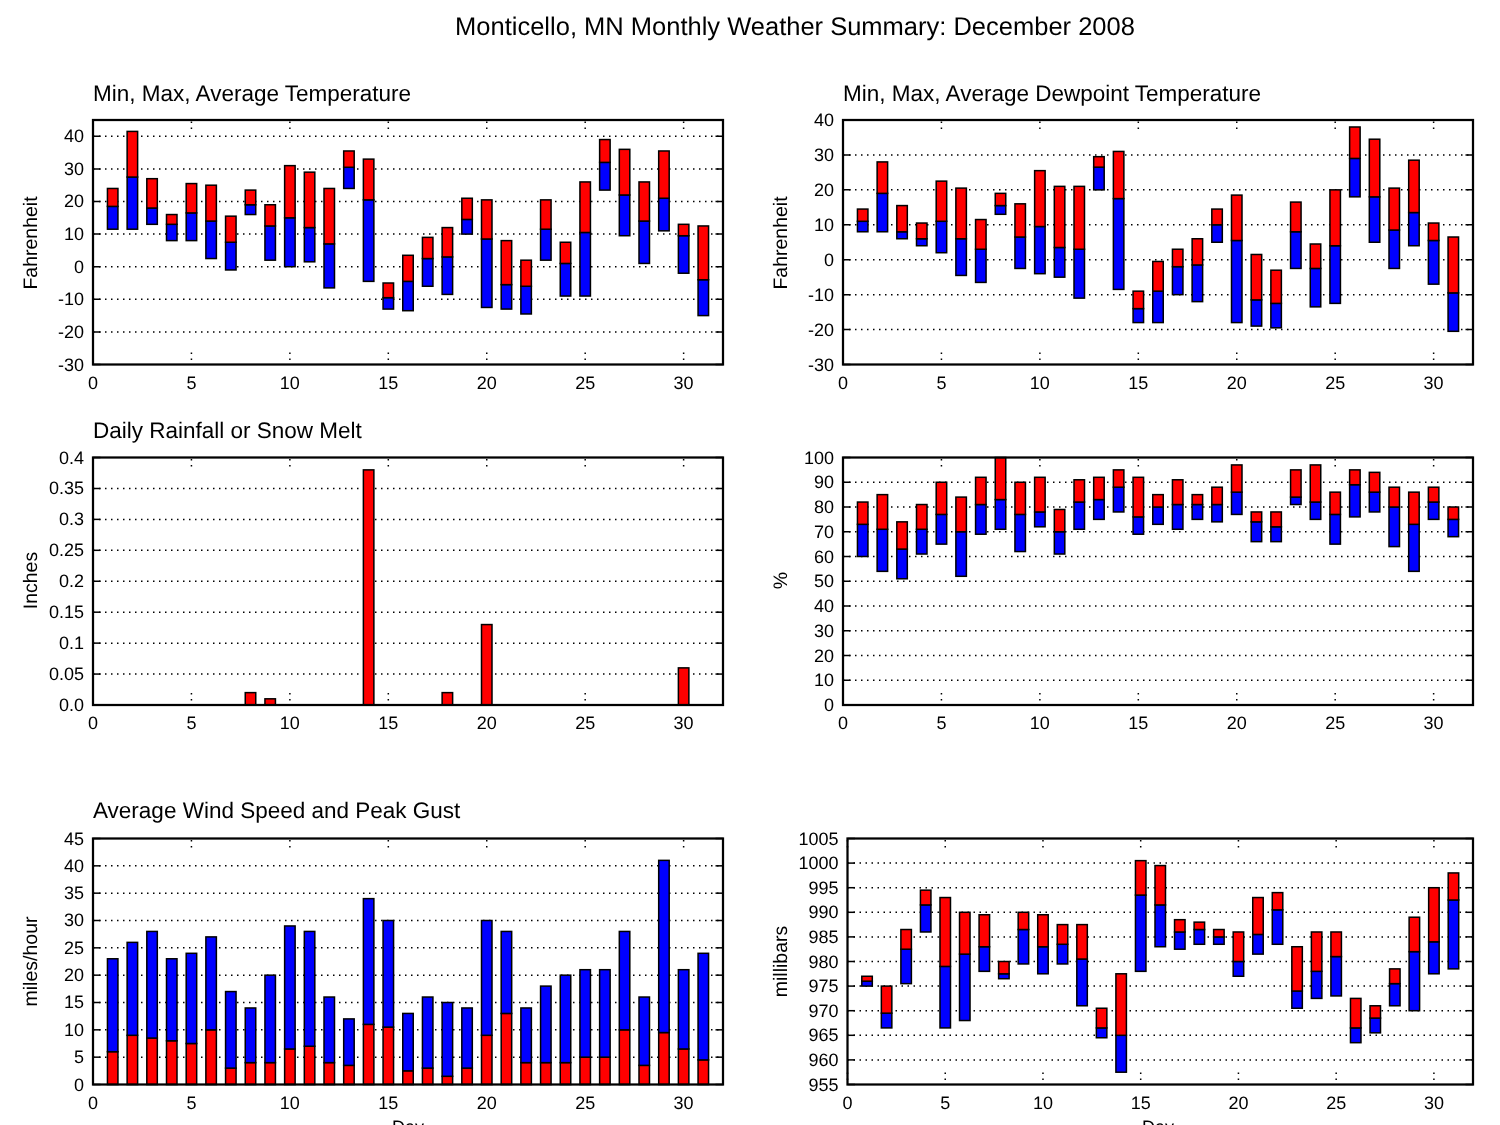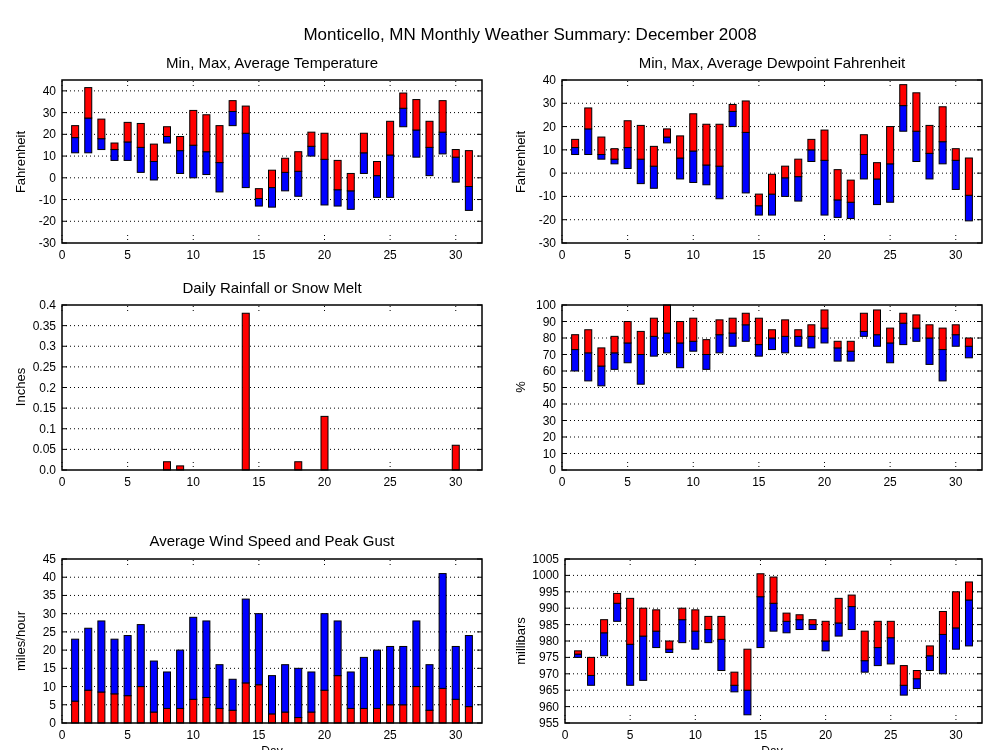--- a/index.html
+++ b/index.html
@@ -1,26 +1,26 @@
 <!DOCTYPE html>
 <html><head>
 <meta charset="utf-8">
 <style>
   html,body{margin:0;padding:0;background:#ffffff;}
   body{width:1000px;height:750px;position:relative;overflow:hidden;
        font-family:"Liberation Sans",sans-serif;color:#000;}
   .page-title{position:absolute;top:8px;left:60px;width:940px;text-align:center;
-              font-size:17px;margin-top:17px;}
+              font-size:17px;}
   .cell{position:absolute;width:500px;}
   .row1{top:40px;height:225px;}
   .row2{top:265px;height:225px;}
   .row3{top:518px;height:260px;}
   .colL{left:0;}
   .colR{left:500px;}
-  .subtitle{position:absolute;top:14px;left:62px;width:420px;text-align:center;
+  .subtitle{position:absolute;top:14px;left:62px;width:420px;text-align:left;
             font-size:15px;white-space:nowrap;}
   .ylab{position:absolute;top:122px;left:20px;white-space:nowrap;font-size:13px;
         transform:translate(-50%,-50%) rotate(-90deg);}
   .row3 .ylab{top:123px;}
   .xlab{position:absolute;top:226px;left:62px;width:420px;text-align:center;
         font-size:12px;}
   .plot{position:absolute;left:0;top:0;right:0;bottom:0;}
   svg{display:block;}
   svg text{font-family:"Liberation Sans",sans-serif;fill:#000;}
 </style>
@@ -147,21 +147,21 @@
         <rect x="452.25" y="117.15333333333334" width="7" height="24.99333333333334" fill="#0000ff" stroke="#000" stroke-width="1"></rect>
         <rect x="452.25" y="109.54666666666667" width="7" height="7.606666666666669" fill="#ff0000" stroke="#000" stroke-width="1"></rect>
         <rect x="465.375" y="146.49333333333334" width="7" height="23.906666666666666" fill="#0000ff" stroke="#000" stroke-width="1"></rect>
         <rect x="465.375" y="110.63333333333334" width="7" height="35.86" fill="#ff0000" stroke="#000" stroke-width="1"></rect>
         <rect x="62" y="40" width="420" height="163" fill="none" stroke="#000" stroke-width="1.5"></rect>
       </svg>
     </div>
 </div>
 
 <div class="cell row1 colR">
-  <div class="subtitle">Min, Max, Average Dewpoint Fahrenheit</div>
+  <div class="subtitle">Min, Max, Average Dewpoint Temperature</div>
   <div class="ylab">Fahrenheit</div>
   <div class="plot">
       <svg width="500" height="225" viewBox="0 0 500 225">
         <line x1="62" y1="203" x2="67" y2="203" stroke="#000" stroke-width="1"></line>
         <line x1="477" y1="203" x2="482" y2="203" stroke="#000" stroke-width="1"></line>
         <text x="56" y="203" text-anchor="end" dominant-baseline="central" font-size="12">-30</text>
         <line x1="62" y1="179.7142857142857" x2="482" y2="179.7142857142857" stroke="#000" stroke-width="1" stroke-dasharray="1,3"></line>
         <line x1="62" y1="179.7142857142857" x2="67" y2="179.7142857142857" stroke="#000" stroke-width="1"></line>
         <line x1="477" y1="179.7142857142857" x2="482" y2="179.7142857142857" stroke="#000" stroke-width="1"></line>
         <text x="56" y="179.7142857142857" text-anchor="end" dominant-baseline="central" font-size="12">-20</text>

